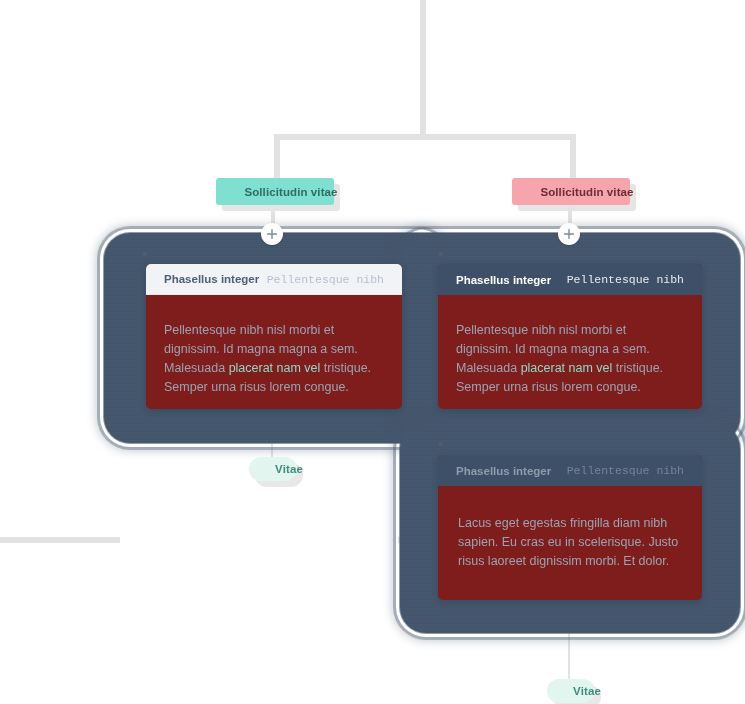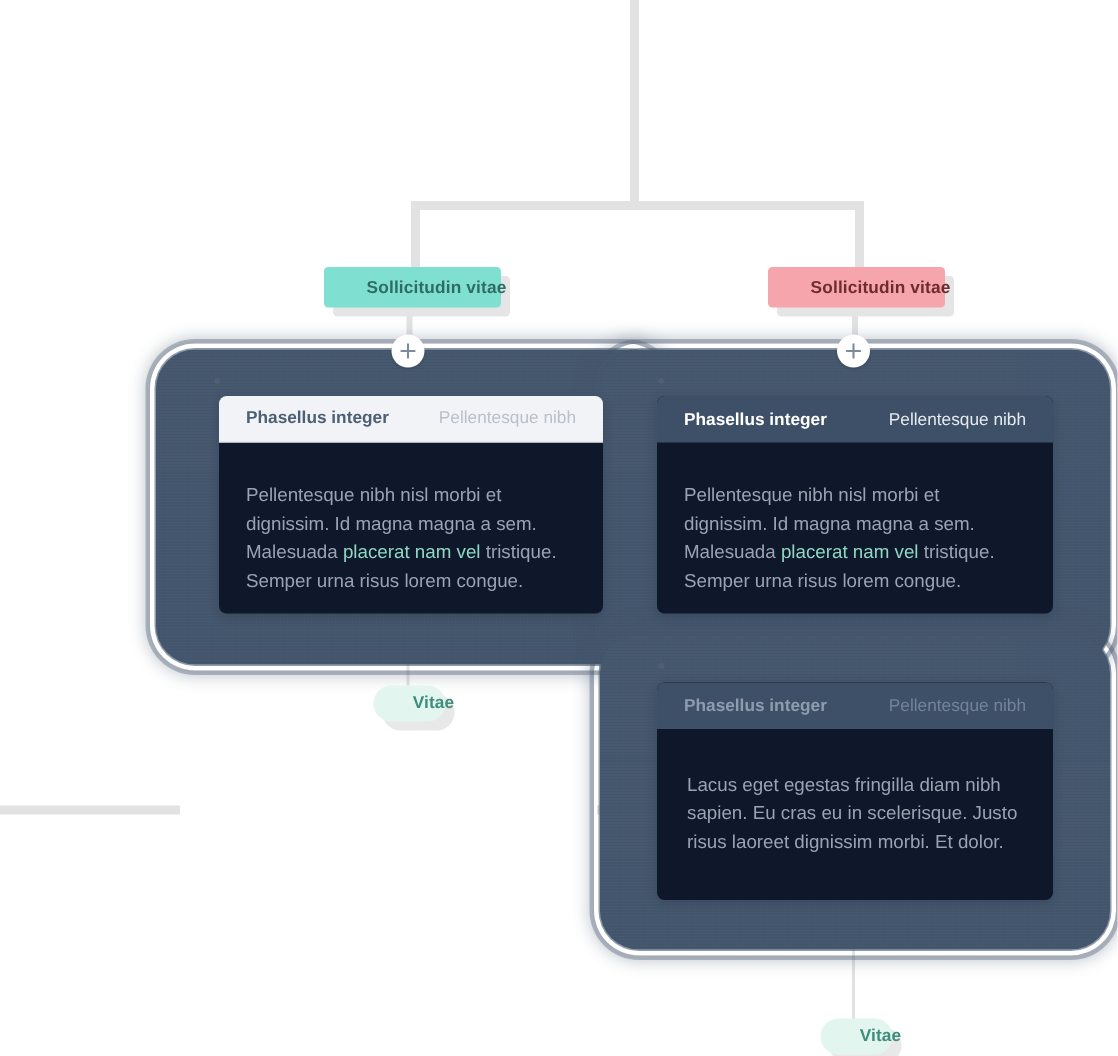--- a/index.html
+++ b/index.html
@@ -100,36 +100,36 @@
     align-items: center;
     justify-content: center;
     box-shadow: 0 1px 2px rgba(0,0,0,0.15);
   }
   .plus-node svg { display: block; }
 
   
   .card {
     position: absolute;
     z-index: 5;
-    background: #0f172a;
+    background: #7f1d1d;
     border-radius: 5px;
     overflow: hidden;
     box-shadow: 0 2px 7px rgba(20,30,45,0.22);
   }
   .card-header {
     height: 31px;
     display: flex;
     align-items: center;
     justify-content: space-between;
     padding: 0 18px;
     box-sizing: border-box;
     font-size: 11.5px;
   }
   .card-header .h-left { font-weight: bold; }
-  .card-header .h-right { font-weight: normal; }
+  .card-header .h-right { font-weight: normal; font-family: Liberation Mono, monospace; }
 
   .hdr-light {
     background: #f2f3f7;
     border-bottom: 1px solid #e7e9ef;
   }
   .hdr-light .h-left  { color: #4d5f75; }
   .hdr-light .h-right { color: #b9bfcb; }
 
   .hdr-dark {
     background: #3d5068;

